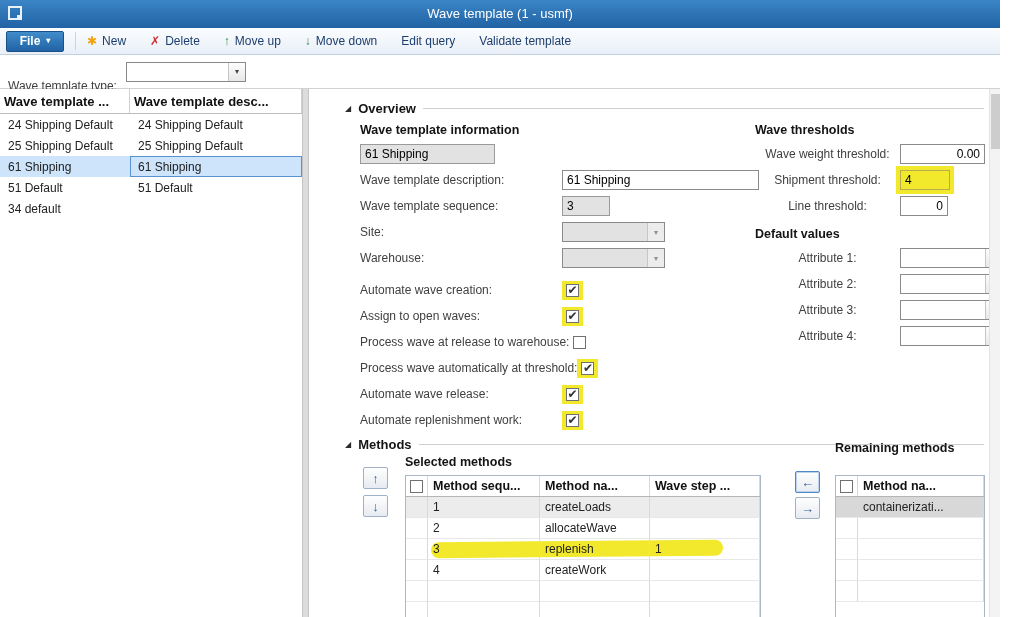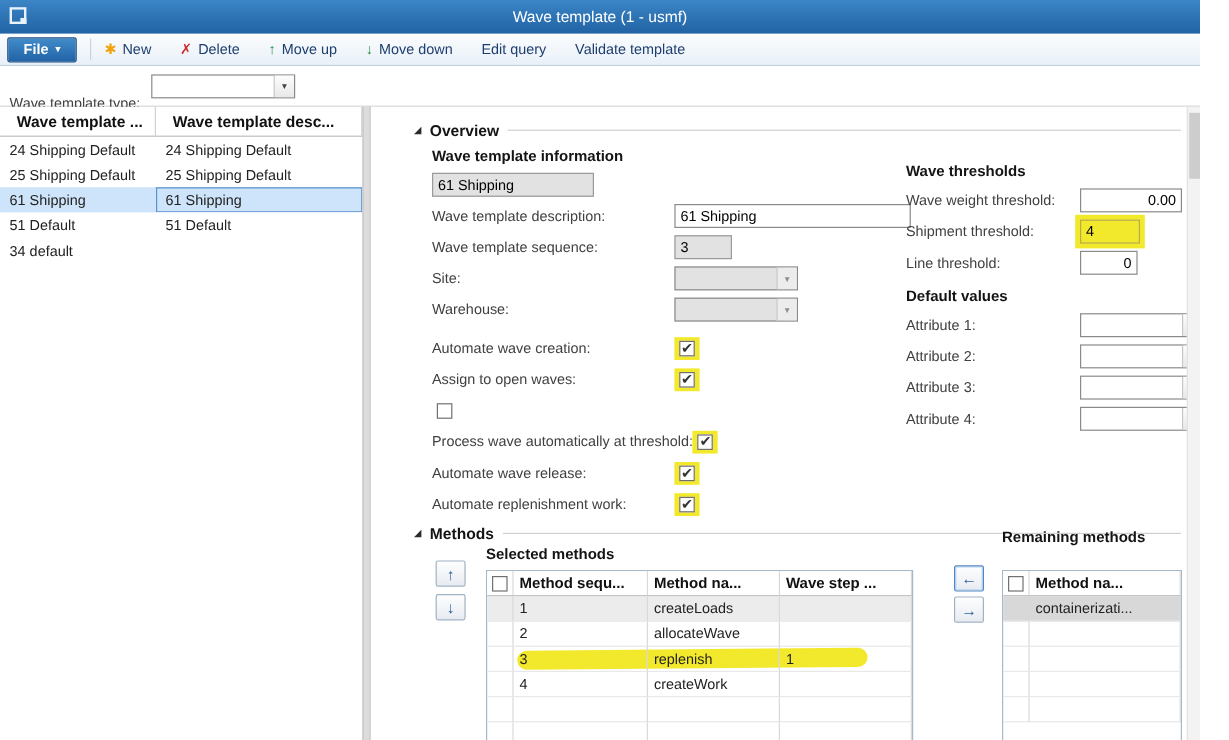--- a/index.html
+++ b/index.html
@@ -42,36 +42,36 @@
   .filter-combo { width:120px; background:#fff; }
   .filter-combo .combo-val { font-weight:bold; font-size:12.5px; }
   .cb { width:13px; height:13px; border:1px solid #707070; background:#fff; display:inline-flex; align-items:center; justify-content:center;
     font-size:12px; line-height:13px; color:#333; overflow:visible; }
   .cb-wrap { display:inline-flex; padding:3px 4px; }
   .hl { background:#f3e92c; }
   
   .main { display:flex; height:528px; }
   .left-grid { flex:0 0 302px; background:#fff; }
   .lg-head { display:flex; height:25px; border-bottom:1px solid #bdbdbd; }
-  .lg-h { font-weight:bold; font-size:13px; display:flex; align-items:center; padding-left:14px; border-right:1px solid #d0d0d0; color:#111; }
+  .lg-h { font-weight:bold; font-size:13px; display:flex; align-items:center; padding-left:4px; border-right:1px solid #d0d0d0; color:#111; }
   .lg-c1 { width:130px; } .lg-c2 { flex:1; }
   .lg-row { display:flex; height:21px; font-size:12px; color:#222; }
   .lg-c { display:flex; align-items:center; padding-left:8px; white-space:nowrap; overflow:hidden; }
   .lg-row.sel { background:#cde4fa; }
   .lg-row.sel .lg-c2 { box-shadow:inset 0 0 0 1px #5a91cf; }
   .splitter { flex:0 0 7px; background:#dcdcdc; border-left:1px solid #c4c4c4; border-right:1px solid #c4c4c4; }
   .right-panel { flex:1; position:relative; background:#fff; overflow:hidden; }
   
   .sec-head { position:absolute; left:36px; right:16px; display:flex; align-items:center; gap:7px; height:18px; }
   .sec-arrow { font-size:8px; color:#2b2b2b; }
   .sec-title { font-weight:bold; font-size:13px; color:#141414; }
   .sec-line { flex:1; height:1px; background:#cfcfcf; }
   
   .ov-left { position:absolute; left:51px; top:30px; }
-  .ov-right { position:absolute; left:446px; top:43px; }
+  .ov-right { position:absolute; left:446px; top:30px;text-align:center; }
   .group-title { font-weight:bold; font-size:12.5px; height:22px; display:flex; align-items:center; color:#141414; }
   .frow { display:flex; align-items:center; height:26px; }
   .flabel { flex:0 0 202px; font-size:12px; color:#404040; white-space:nowrap; }
   .flabel2 { flex:0 0 145px; font-size:12px; color:#404040; white-space:nowrap; }
   .spacer6 { height:6px; } .spacer4 { height:4px; }
   
   .grid-title { position:absolute; font-weight:bold; font-size:12.5px; color:#141414; }
   .grid { position:absolute; background:#fff; border:1px solid #a9b8c9; }
   .g-row { display:flex; height:21px; position:relative; }
   .g-head { height:21px; border-bottom:1px solid #b5b5b5; background:#fff; }
@@ -213,20 +213,21 @@
               <span class="cb checked">✔</span>
             </span>
         </div>
         <div class="frow">
           <span class="flabel">Assign to open waves:</span>
           <span class="cb-wrap hl">
               <span class="cb checked">✔</span>
             </span>
         </div>
         <div class="frow">
+          <span class="flabel">Process wave at release to warehouse:</span>
           <span class="cb-wrap">
               <span class="cb"></span>
             </span>
         </div>
         <div class="frow">
           <span class="flabel">Process wave automatically at threshold:</span>
           <span class="cb-wrap hl">
               <span class="cb checked">✔</span>
             </span>
         </div>

